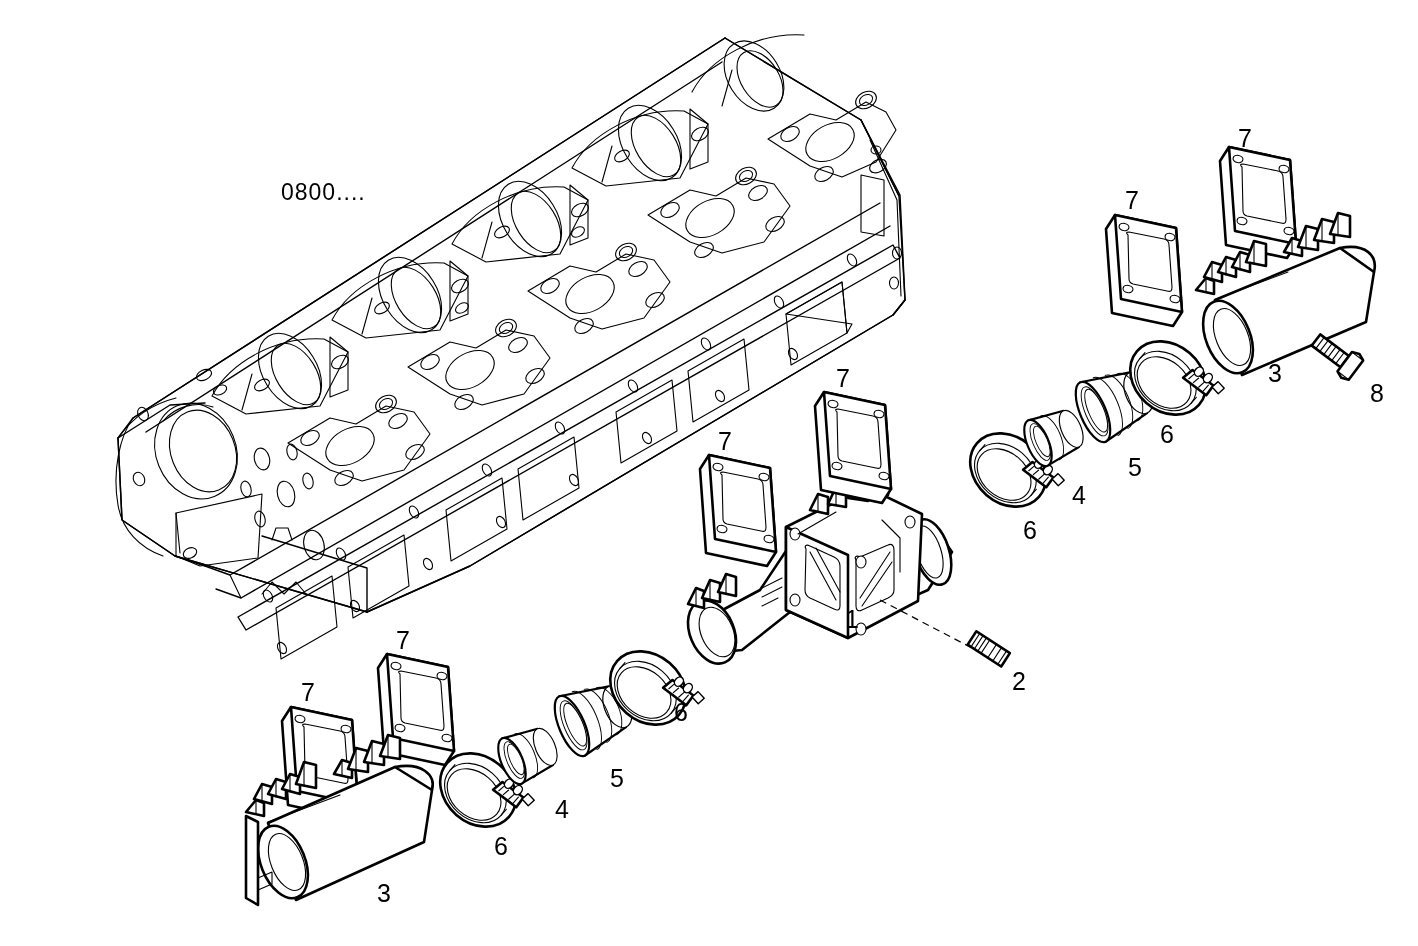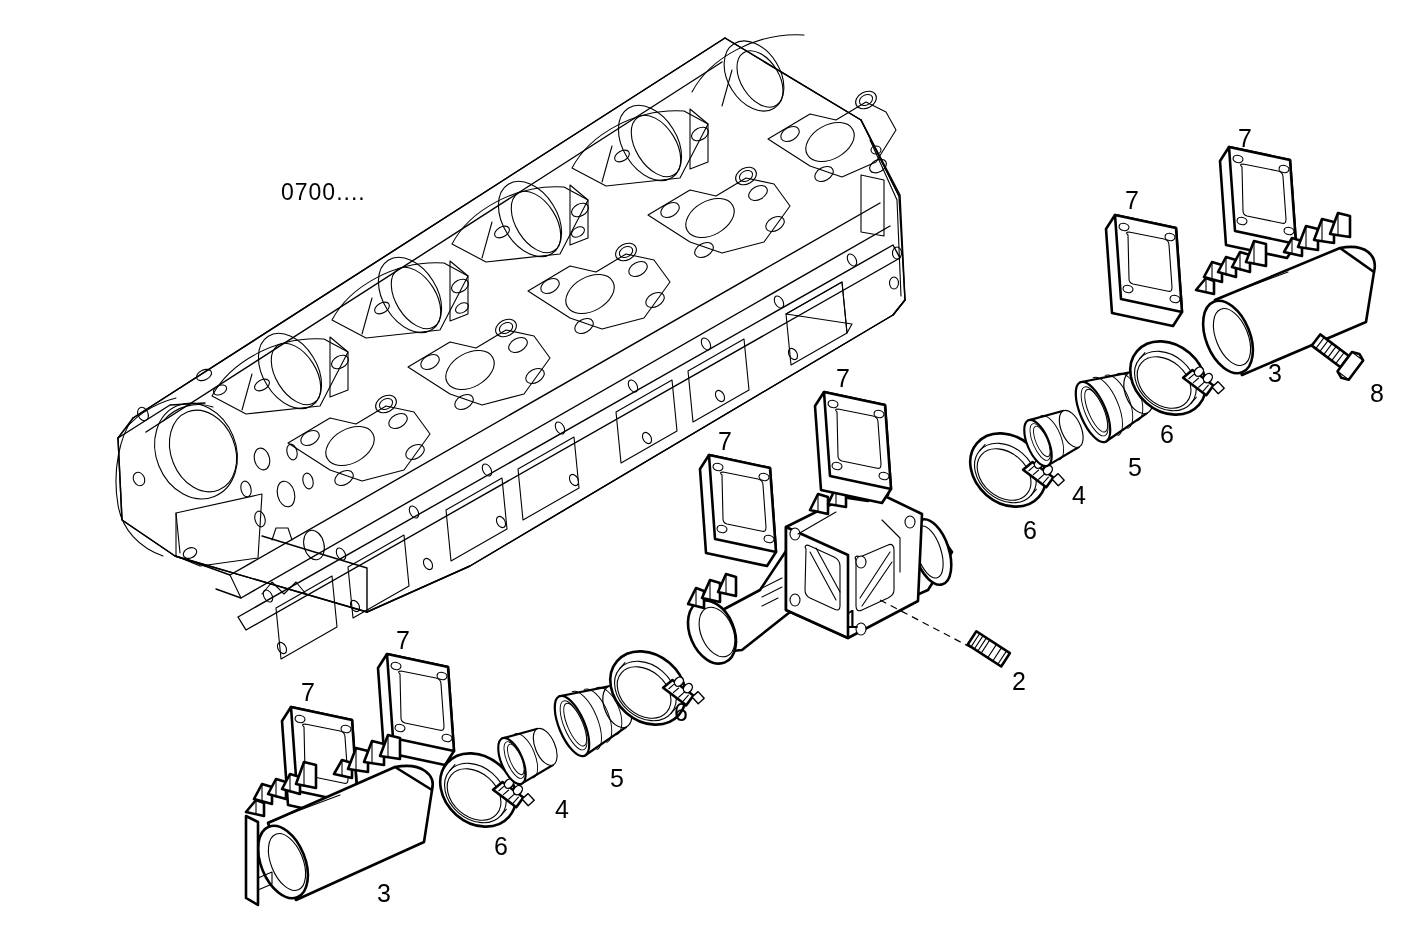--- a/index.html
+++ b/index.html
@@ -458,21 +458,21 @@
     </g>
     <g transform="translate(572,726) rotate(-23) scale(0.85)">
       <use href="#bellowsShape"></use>
     </g>
     <g transform="translate(648,688) rotate(-23)">
       <use href="#clampShape"></use>
     </g>
 
   </svg>
 
-  <div class="section-label" style="left:281px; top:179px;">0700....</div>
+  <div class="section-label" style="left:281px; top:179px;">0800....</div>
 
   <div class="callout" style="left:845px; top:607px;">1</div>
   <div class="callout" style="left:1012px; top:669px;">2</div>
   <div class="callout" style="left:1268px; top:361px;">3</div>
   <div class="callout" style="left:377px; top:881px;">3</div>
   <div class="callout" style="left:1072px; top:483px;">4</div>
   <div class="callout" style="left:555px; top:797px;">4</div>
   <div class="callout" style="left:1128px; top:455px;">5</div>
   <div class="callout" style="left:610px; top:766px;">5</div>
   <div class="callout" style="left:1023px; top:518px;">6</div>

